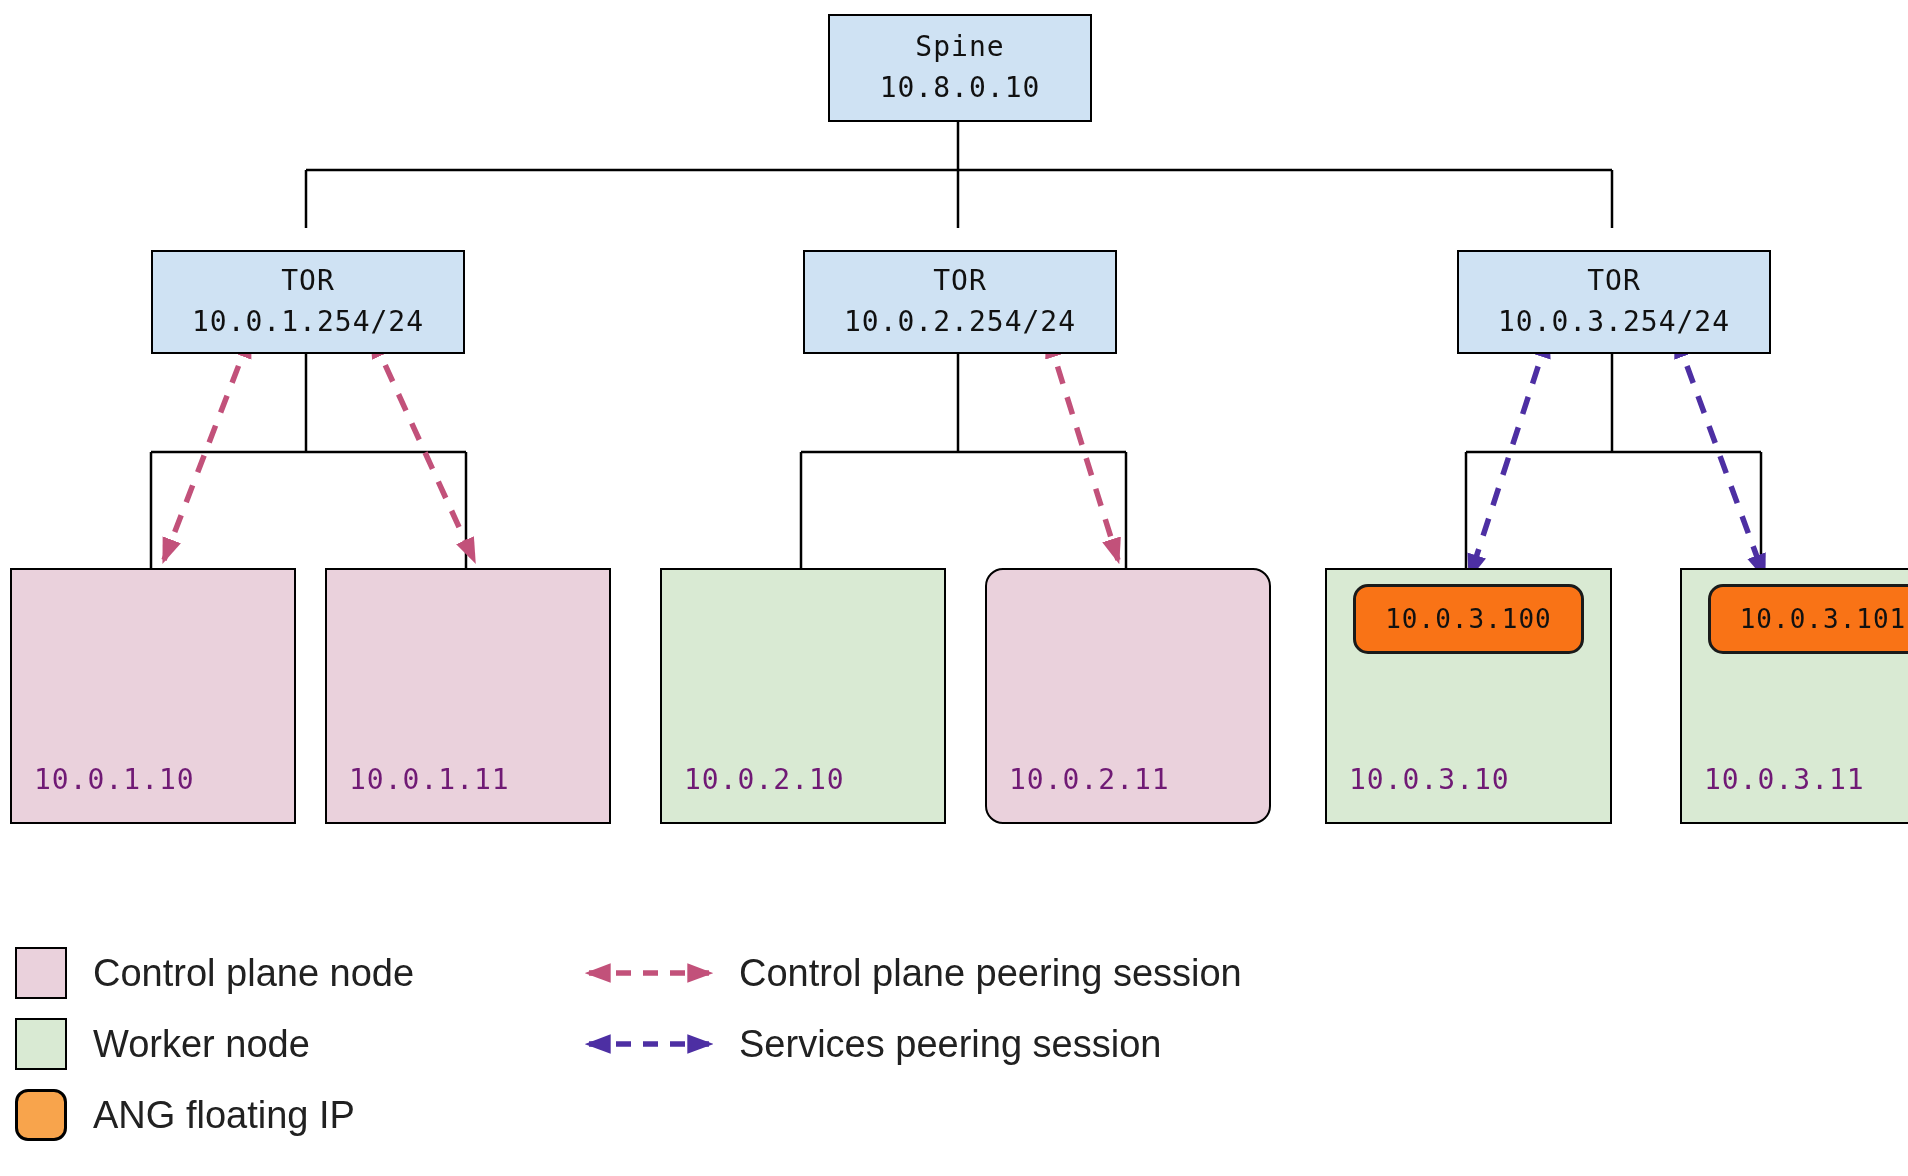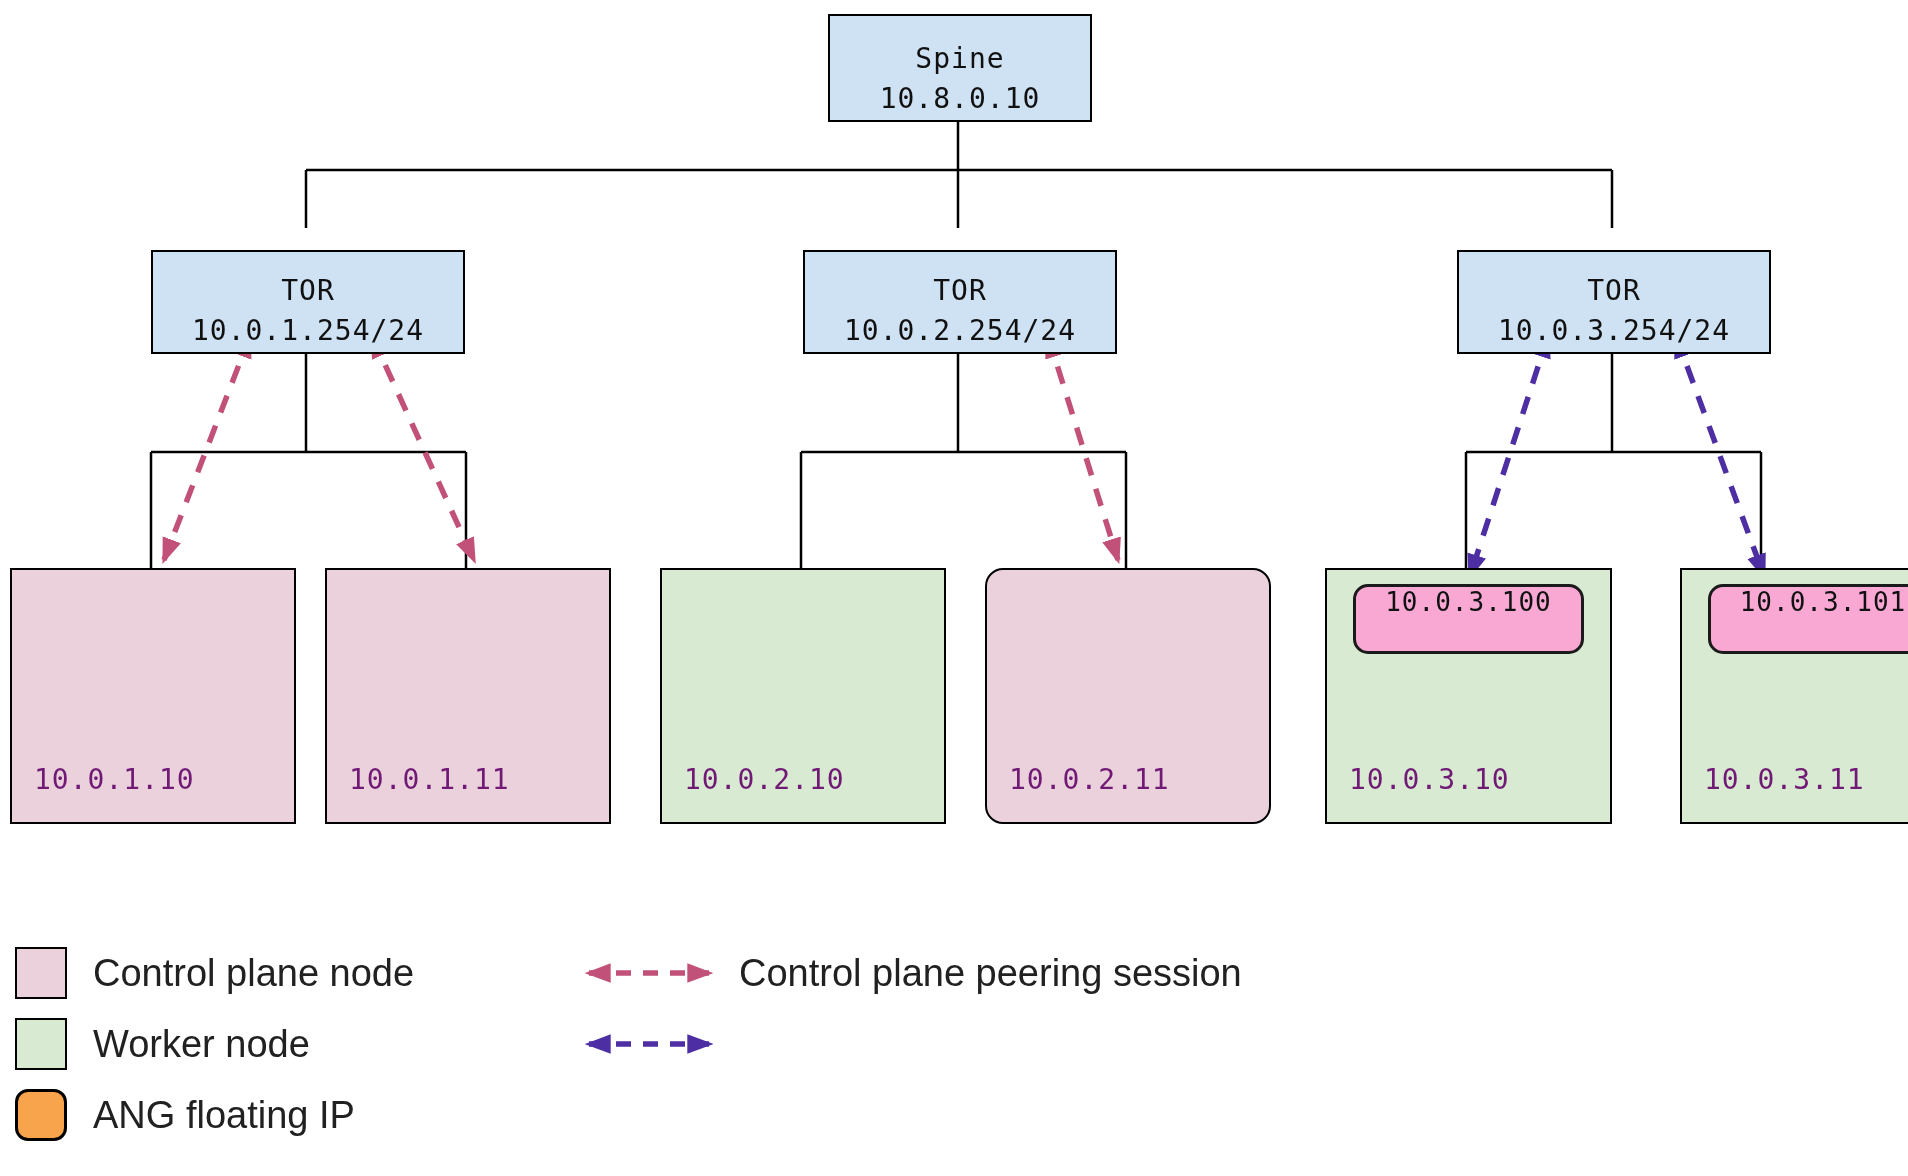--- a/index.html
+++ b/index.html
@@ -9,21 +9,21 @@
     background:#ffffff;
     font-family:"DejaVu Sans Mono", monospace;
     overflow:hidden;
   }
   svg.wires{position:absolute;left:0;top:0;width:1908px;height:1176px;}
 
   .box{
     position:absolute;
     border:2.5px solid #000;
     display:flex;flex-direction:column;
-    align-items:center;justify-content:flex-end;
+    align-items:center;justify-content:center;
     font-size:28px;color:#111;
     line-height:1.45;
     letter-spacing:1px;
     background:#CFE2F3;
   }
   .spine{left:828px;top:14px;width:260px;height:104px;}
   .tor{top:228px;width:310px;height:100px;margin-top:22px;}
   .tor1{left:151px;}
   .tor2{left:803px;}
   .tor3{left:1457px;}
@@ -41,23 +41,23 @@
   }
   .n1{left:10px;}
   .n2{left:325px;}
   .n3{left:660px;}
   .n4{left:985px;border-radius:18px;}
   .n5{left:1325px;width:283px;}
   .n6{left:1680px;width:282px;}
 
   .badge{
     position:absolute;top:14px;left:26px;right:26px;height:64px;
-    background:#f9a8d4;
+    background:#f97316;
     border:3px solid #1a1a1a;border-radius:15px;
-    display:flex;align-items:flex-start;justify-content:center;
+    display:flex;align-items:center;justify-content:center;
     font-size:26px;color:#111;letter-spacing:1px;
   }
 
   .legend{
     position:absolute;left:15px;top:946px;width:1880px;
     font-family:"Liberation Sans","DejaVu Sans",sans-serif;
     font-size:38px;color:#212121;
   }
   .legend-row{position:relative;height:54px;margin-bottom:17px;display:flex;align-items:center;}
   .swatch{
@@ -183,20 +183,21 @@
       <span class="swatch worker"></span>
       <span>Worker node</span>
       <svg class="arrow-sample" width="172" height="26">
         <defs>
           <marker id="lg-purple" viewBox="0 0 12 9" markerUnits="userSpaceOnUse" markerWidth="26" markerHeight="20" refX="10" refY="4.5" orient="auto-start-reverse">
             <path d="M0,0 L12,4.5 L0,9 z" fill="#4D2FA3"></path>
           </marker>
         </defs>
         <path d="M26,13 H146" stroke="#4D2FA3" stroke-width="5.5" stroke-dasharray="15 12" fill="none" marker-start="url(#lg-purple)" marker-end="url(#lg-purple)"></path>
       </svg>
+      <span class="arrow-label">Services peering session</span>
     </div>
 
     <div class="legend-row">
       <span class="swatch fip"></span>
       <span>ANG floating IP</span>
     </div>
 
   </div>
 </div>
 

